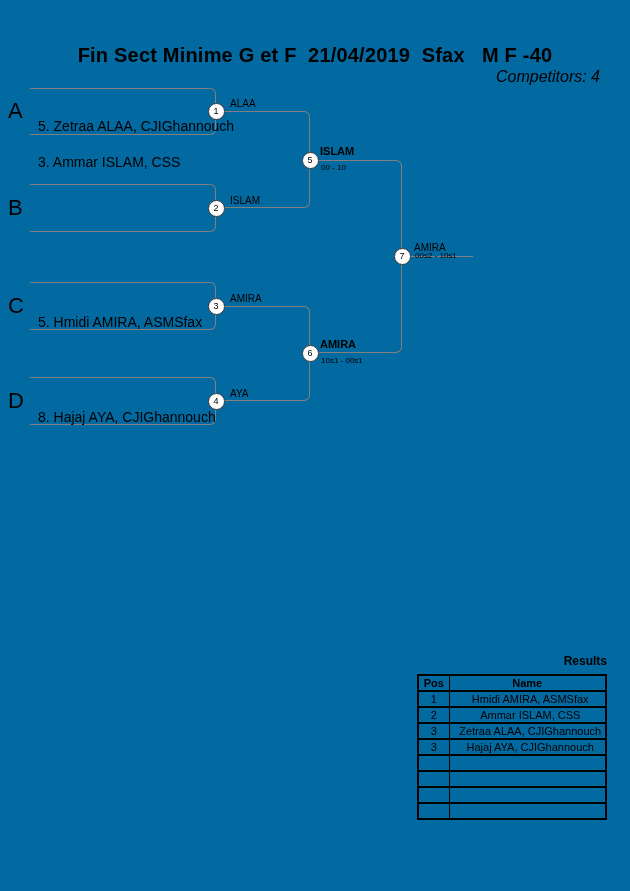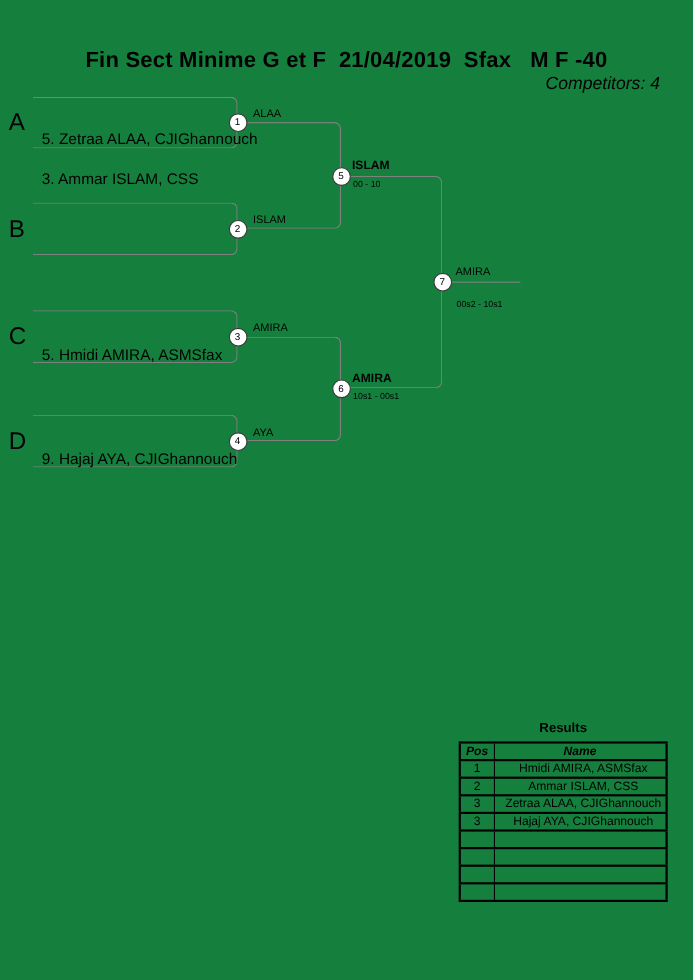--- a/index.html
+++ b/index.html
@@ -1,18 +1,18 @@
 <!DOCTYPE html>
 <html><head>
 <meta charset="utf-8">
 <style>
   html,body { margin:0; padding:0; background:#fff; }
   * { box-sizing:border-box; }
   .page {
-    position:relative; width:630px; height:891px; background:#15803d;
+    position:relative; width:630px; height:891px; background:#0369a1;
     font-family:"Liberation Sans", sans-serif; color:#000; overflow:hidden;
   }
   .title {
     position:absolute; top:44px; left:0; width:630px; text-align:center;
     font-size:20px; font-weight:bold; white-space:pre; letter-spacing:0.2px;
   }
   .competitors {
     position:absolute; top:68px; right:30px; font-size:16px;font-style:italic;
   }
   .slot {
@@ -28,35 +28,35 @@
     position:absolute; width:17px; height:17px; border-radius:50%;
     border:1px solid #3a3a3a; background:#fff; font-size:9px;
     line-height:15px; text-align:center;
   }
   .letter { position:absolute; font-size:22px; line-height:1; }
   .player { position:absolute; font-size:14px; line-height:13px; white-space:nowrap; }
   .winner { position:absolute; font-size:10px; line-height:12px; white-space:nowrap; }
   .winner.bold { font-weight:bold; font-size:11px; }
   .score { position:absolute; font-size:8px; line-height:10px; white-space:nowrap; }
   .results-title {
-    position:absolute; top:654px; left:417px; width:190px; text-align:center;
+    position:absolute; top:654px; left:417px; width:190px; text-align:right;
     font-size:12px; font-weight:bold;
   }
   table.results {
     position:absolute; top:674px; left:417px; width:190px;
     border-collapse:collapse; border:2px solid #000; font-size:11px;
     table-layout:fixed;
   }
   table.results th, table.results td {
     border-left:1px solid #000; border-right:1px solid #000;
     border-top:2px solid #000; border-bottom:2px solid #000;
     height:16px; padding:0 0 0 6px; text-align:center; white-space:nowrap;
     overflow:hidden;
   }
-  table.results th { text-align:center; padding:0; font-weight:bold;font-style:italic; }
+  table.results th { text-align:center; padding:0; font-weight:bold; }
   table.results td.pos { text-align:center; padding:0; }
   col.pos-col { width:31px; }
 </style>
 </head>
 <body>
 
 <div class="page">
 
   <div class="title">Fin Sect Minime G et F  21/04/2019  Sfax   M F -40</div>
   <div class="competitors">Competitors: 4</div>
@@ -67,39 +67,39 @@
   <div class="letter" style="left:8px;top:390px">D</div>
 
   <div class="slot" style="left:30px;top:88px;width:186px;height:47px"></div>
   <div class="slot" style="left:30px;top:184px;width:186px;height:48px"></div>
   <div class="slot" style="left:30px;top:282px;width:186px;height:48px"></div>
   <div class="slot" style="left:30px;top:377px;width:186px;height:48px"></div>
 
   <div class="player" style="left:38px;top:120px">5. Zetraa ALAA, CJIGhannouch</div>
   <div class="player" style="left:38px;top:156px">3. Ammar ISLAM, CSS</div>
   <div class="player" style="left:38px;top:316px">5. Hmidi AMIRA, ASMSfax</div>
-  <div class="player" style="left:38px;top:411px">9. Hajaj AYA, CJIGhannouch</div>
+  <div class="player" style="left:38px;top:411px">8. Hajaj AYA, CJIGhannouch</div>
 
   <div class="conn" style="left:216px;top:111px;width:94px;height:97px"></div>
   <div class="conn" style="left:216px;top:306px;width:94px;height:95px"></div>
   <div class="conn" style="left:310px;top:160px;width:92px;height:193px"></div>
   <div class="hline" style="left:402px;top:256px;width:71px"></div>
 
   <div class="winner" style="left:230px;top:98px">ALAA</div>
   <div class="winner" style="left:230px;top:195px">ISLAM</div>
   <div class="winner" style="left:230px;top:293px">AMIRA</div>
   <div class="winner" style="left:230px;top:388px">AYA</div>
 
   <div class="winner bold" style="left:320px;top:145px">ISLAM</div>
   <div class="score" style="left:321px;top:163px">00 - 10</div>
   <div class="winner bold" style="left:320px;top:338px">AMIRA</div>
   <div class="score" style="left:321px;top:356px">10s1 - 00s1</div>
 
   <div class="winner" style="left:414px;top:242px">AMIRA</div>
-  <div class="score" style="left:415px;top:272px">00s2 - 10s1</div>
+  <div class="score" style="left:415px;top:251px">00s2 - 10s1</div>
 
   <div class="circle" style="left:207.5px;top:102.5px">1</div>
   <div class="circle" style="left:207.5px;top:199.5px">2</div>
   <div class="circle" style="left:207.5px;top:297.5px">3</div>
   <div class="circle" style="left:207.5px;top:392.5px">4</div>
   <div class="circle" style="left:301.5px;top:151.5px">5</div>
   <div class="circle" style="left:301.5px;top:344.5px">6</div>
   <div class="circle" style="left:393.5px;top:247.5px">7</div>
 
   <div class="results-title">Results</div>

